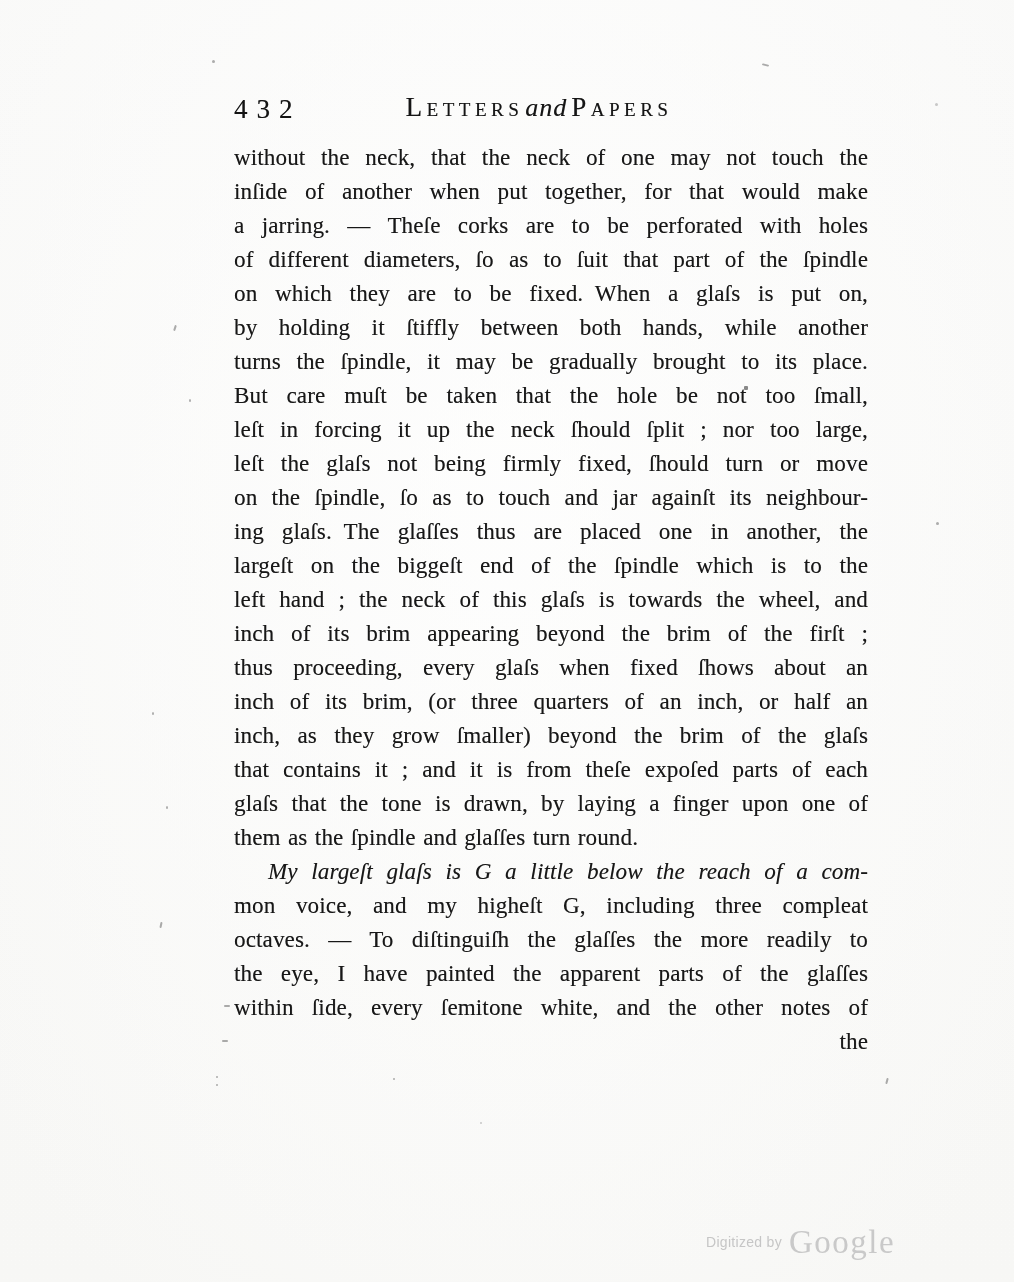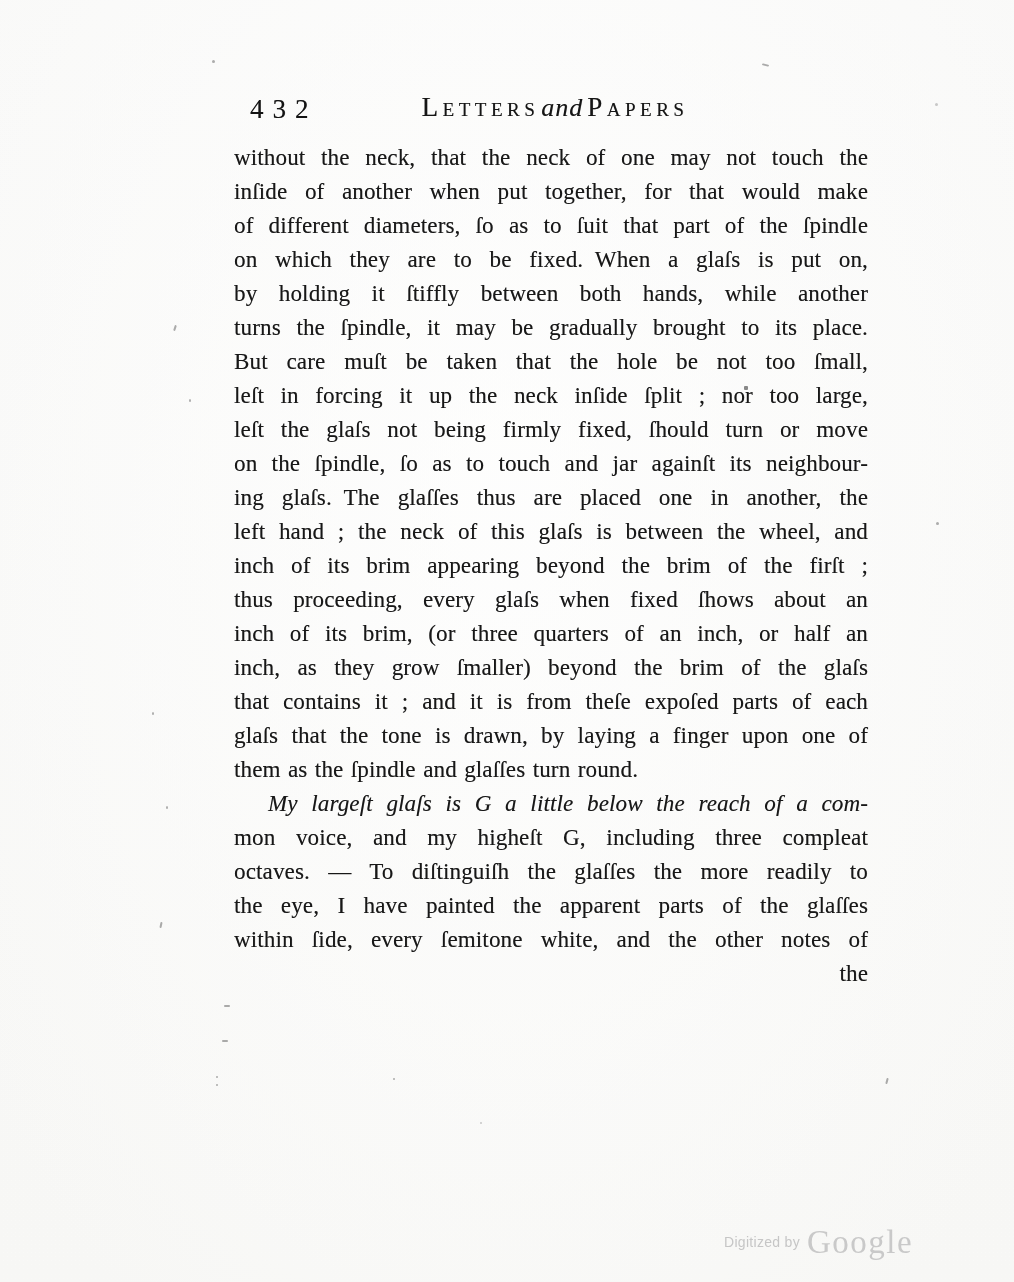--- a/index.html
+++ b/index.html
@@ -16,21 +16,21 @@
     width: 1014px;
     height: 1282px;
     background:
       radial-gradient(ellipse at 50% 40%, rgba(255,255,255,0.6), rgba(0,0,0,0.012) 90%),
       linear-gradient(#fcfcfb, #fafaf8);
     color: #151515;
   }
   
   .header {
     position: absolute;
-    left: 250px;
+    left: 234px;
     top: 92px;
     width: 634px;
     height: 40px;
   }
   .page-number {
     position: absolute;
     left: 0;
     top: 2px;
     font-size: 27px;
     letter-spacing: 9px;
@@ -75,21 +75,21 @@
     text-align: justify;
     text-align-last: justify;
     white-space: normal;
   }
   .line.left  { text-align: left;  text-align-last: left; }
   .line.right { text-align: center; text-align-last: right; }
   .line.indent { text-indent: 34px; font-style: italic; }
   
   .watermark {
     position: absolute;
-    left: 724px;
+    left: 706px;
     top: 1224px;
     white-space: nowrap;
     user-select: none;
   }
   .watermark .prefix {
     font-family: "Liberation Sans", sans-serif;
     font-size: 14px;
     color: #c6c6c6;
     vertical-align: 6px;
     letter-spacing: 0.3px;
@@ -123,30 +123,32 @@
   <div class="header">
     <span class="page-number">432</span>
     <span class="running-title">
       <span class="caps">Letters</span><span class="conj">and</span><span class="caps">Papers</span>
     </span>
   </div>
 
   <div class="text-block">
       <div class="line">without the neck, that the neck of one may not touch the</div>
       <div class="line">inſide of another when put together, for that would make</div>
+      <div class="line">a jarring. — Theſe corks are to be perforated with holes</div>
       <div class="line">of different diameters, ſo as to ſuit that part of the ſpindle</div>
       <div class="line">on which they are to be fixed. When a glaſs is put on,</div>
       <div class="line">by holding it ſtiffly between both hands, while another</div>
       <div class="line">turns the ſpindle, it may be gradually brought to its place.</div>
       <div class="line">But care muſt be taken that the hole be not too ſmall,</div>
-      <div class="line">leſt in forcing it up the neck inſide ſplit ; nor too large,</div>
+      <div class="line">leſt in forcing it up the neck ſhould ſplit ; nor too large,</div>
       <div class="line">leſt the glaſs not being firmly fixed, ſhould turn or move</div>
       <div class="line">on the ſpindle, ſo as to touch and jar againſt its neighbour-</div>
       <div class="line">ing glaſs. The glaſſes thus are placed one in another, the</div>
-      <div class="line">left hand ; the neck of this glaſs is between the wheel, and</div>
+      <div class="line">largeſt on the biggeſt end of the ſpindle which is to the</div>
+      <div class="line">left hand ; the neck of this glaſs is towards the wheel, and</div>
       <div class="line">inch of its brim appearing beyond the brim of the firſt ;</div>
       <div class="line">thus proceeding, every glaſs when fixed ſhows about an</div>
       <div class="line">inch of its brim, (or three quarters of an inch, or half an</div>
       <div class="line">inch, as they grow ſmaller) beyond the brim of the glaſs</div>
       <div class="line">that contains it ; and it is from theſe expoſed parts of each</div>
       <div class="line">glaſs that the tone is drawn, by laying a finger upon one of</div>
       <div class="line left">them as the ſpindle and glaſſes turn round.</div>
       <div class="line indent">My largeſt glaſs is G a little below the reach of a com-</div>
       <div class="line">mon voice, and my higheſt G, including three compleat</div>
       <div class="line">octaves. — To diſtinguiſh the glaſſes the more readily to</div>

